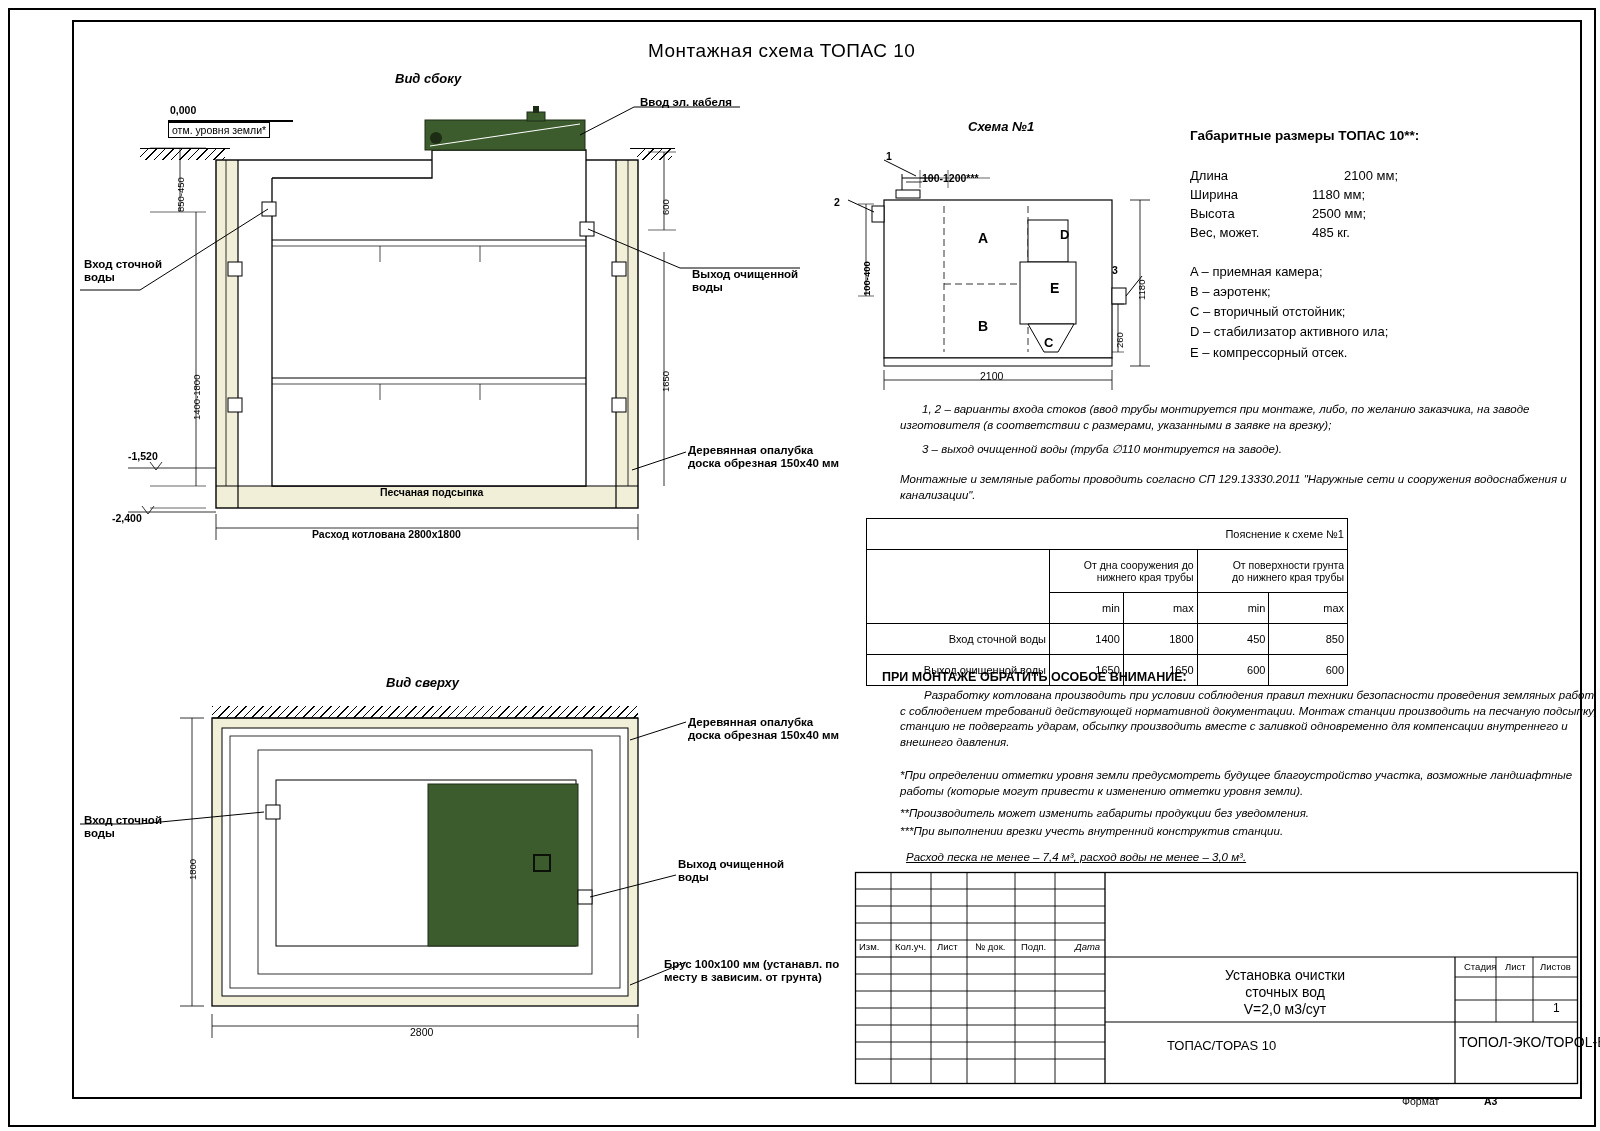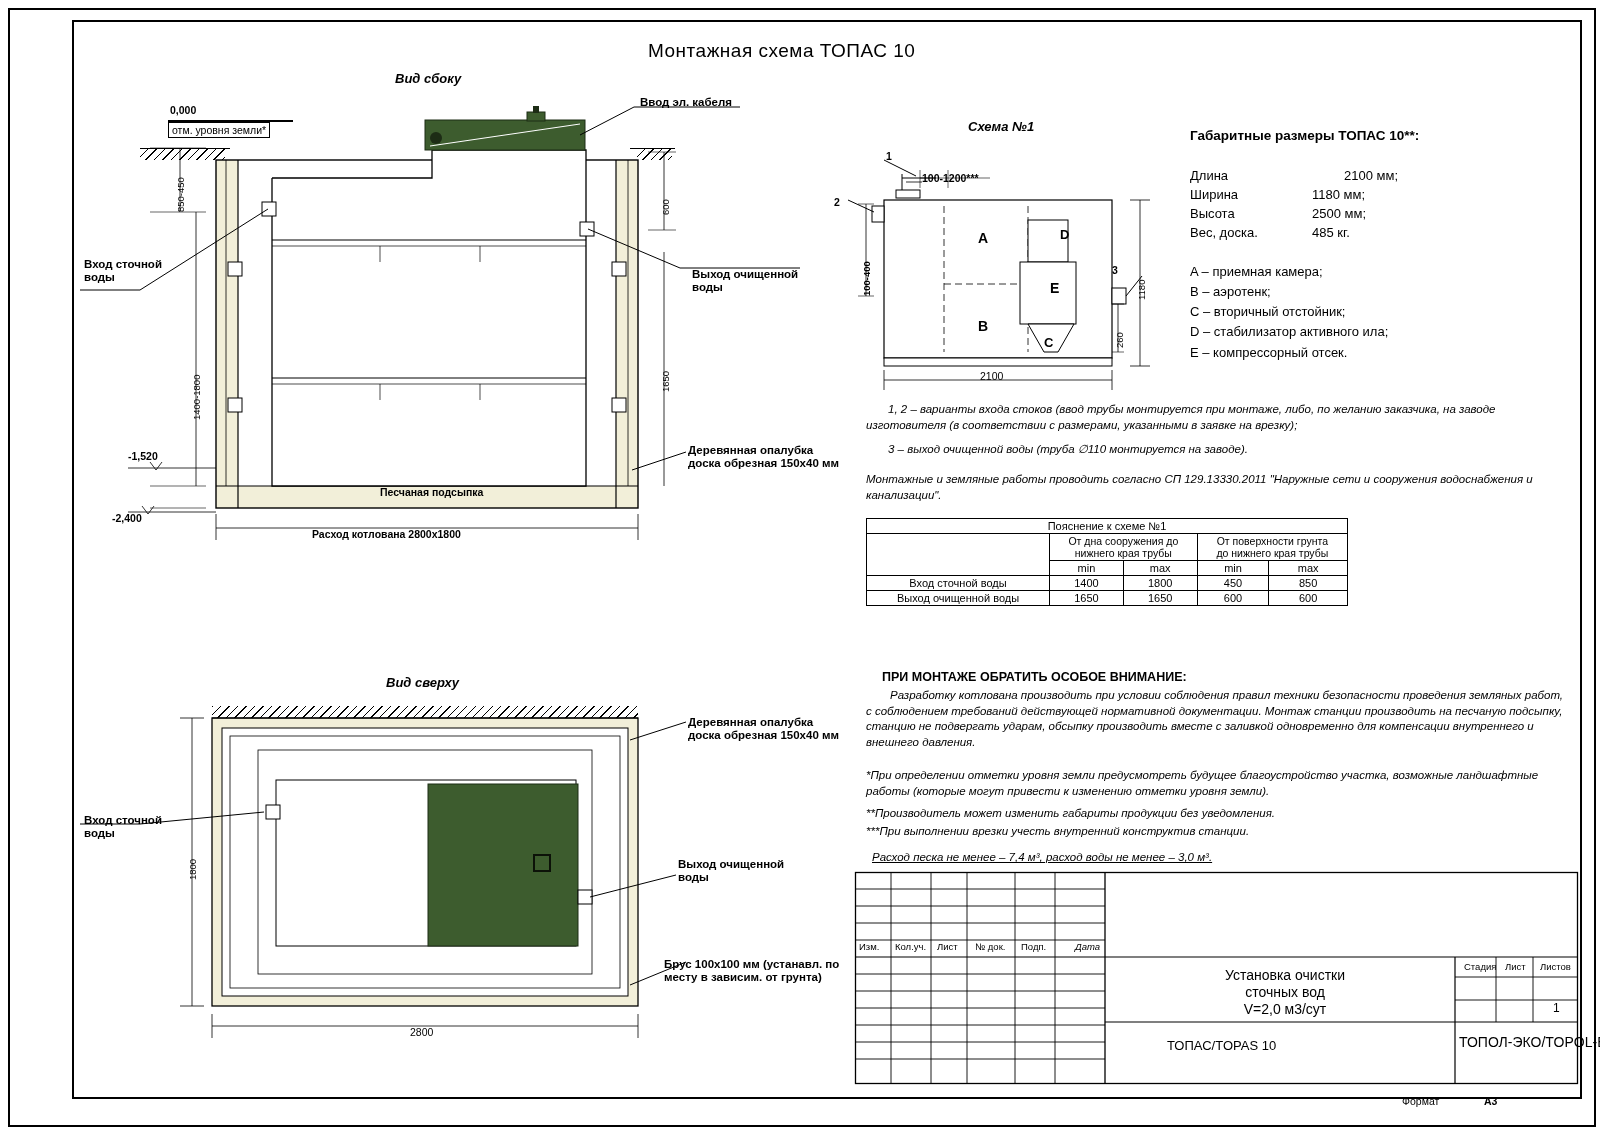--- a/index.html
+++ b/index.html
@@ -13,22 +13,22 @@
   .title{font-size:19px;letter-spacing:.5px;}
   .lbl{font-size:11.5px;}
   .sm{font-size:10.5px;}
   .xs{font-size:9.5px;}
   .ln{position:absolute;background:#000;}
   .hl{height:1px;}
   .rot{transform-origin:0 0;transform:rotate(-90deg);}
   .soil{position:absolute;background:#f2efd9;}
   .hatch-h{position:absolute;background:repeating-linear-gradient(135deg,#000 0 1px,transparent 1px 6px);}
   table{border-collapse:collapse;font-size:11px;}
-  td,th{border:1px solid #000;padding:1px 3px;font-weight:normal;text-align:center;}
-  .note{font-size:11.5px;line-height:1.35;font-style:italic;}
+  td,th{border:1px solid #000;padding:9px 3px;font-weight:normal;text-align:right;}
+  .note{font-size:11.5px;line-height:1.35;font-style:italic;margin-left:34px;}
   .u{text-decoration:underline;}
   svg{position:absolute;left:0;top:0;overflow:visible;}
 </style>
 </head>
 <body>
 
 <div id="sheet">
   <div class="frame-outer"></div>
   <div class="frame-inner"></div>
 
@@ -233,21 +233,21 @@
       </div>
     <div style="display:flex;margin-top:4px;">
         <span style="width:122px;">Ширина</span>
         <span>1180 мм;</span>
       </div>
     <div style="display:flex;margin-top:4px;">
         <span style="width:122px;">Высота</span>
         <span>2500 мм;</span>
       </div>
     <div style="display:flex;margin-top:4px;">
-        <span style="width:122px;">Вес, доска.</span>
+        <span style="width:122px;">Вес, может.</span>
         <span>485 кг.</span>
       </div>
   </div>
   <div style="position:absolute;left:1190px;top:262px;font-size:13px;line-height:1.55;">
     <div>A – приемная камера;</div>
     <div>B – аэротенк;</div>
     <div>C – вторичный отстойник;</div>
     <div>D – стабилизатор активного ила;</div>
     <div>E – компрессорный отсек.</div>
   </div>

